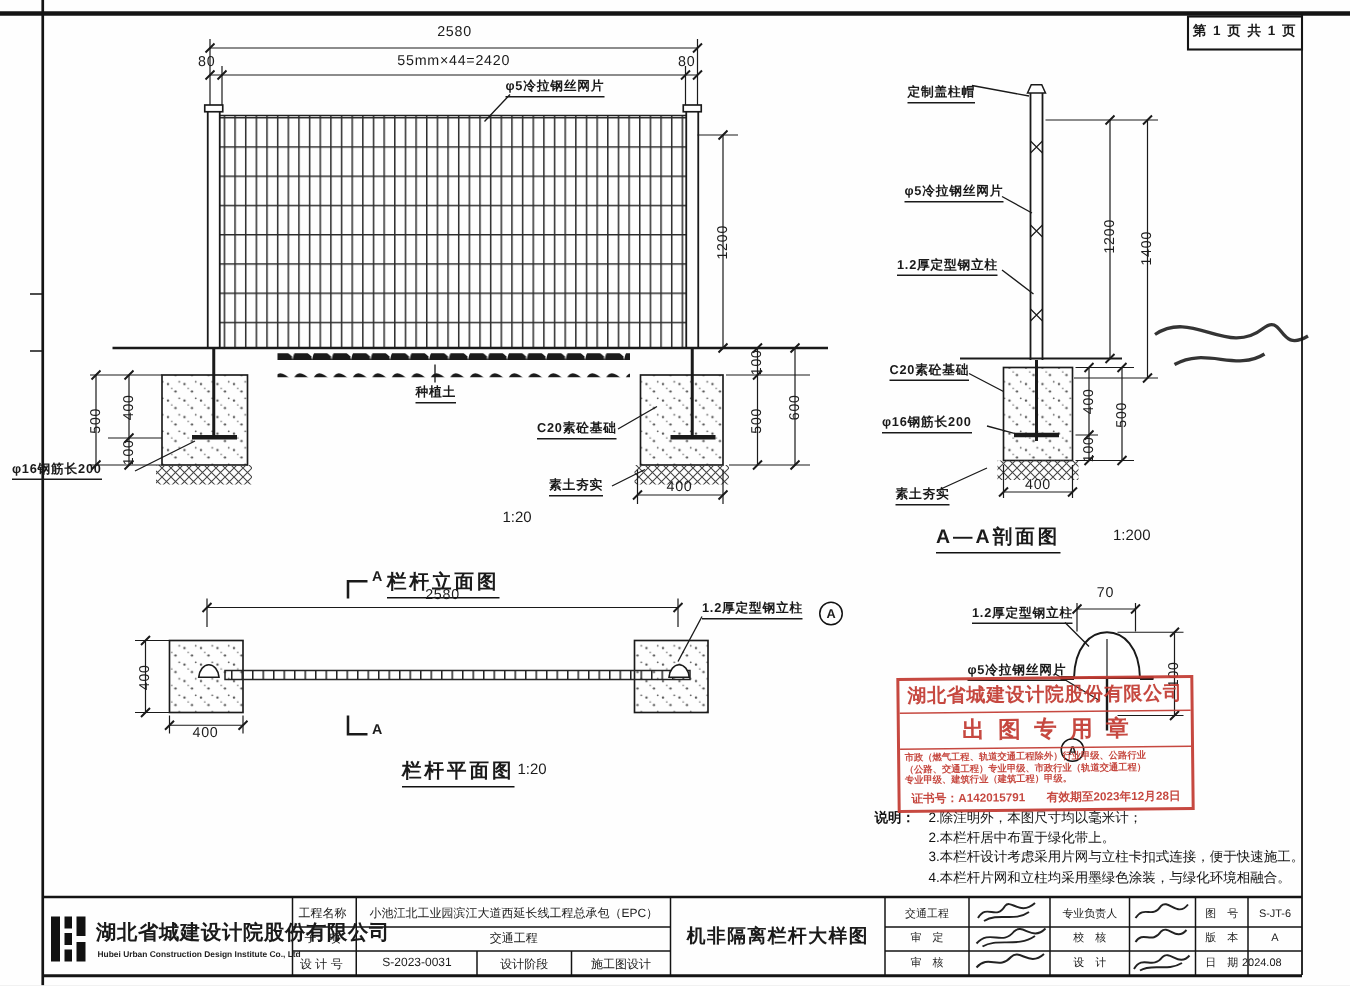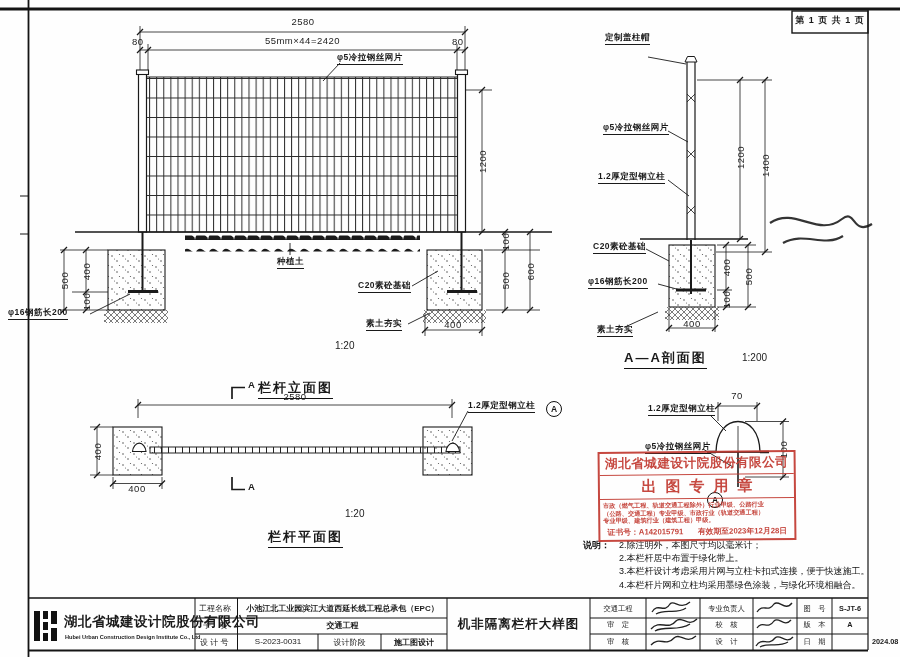--- a/index.html
+++ b/index.html
@@ -30,21 +30,21 @@
   .stamp2 .s2co{font-size:12.6px;font-weight:700;letter-spacing:0.5px;border-bottom:1.6px solid #c23b32;padding-bottom:2px;}
   .stamp2 .s2title{font-size:15px;font-weight:700;letter-spacing:9px;text-indent:9px;border-bottom:1.6px solid #c23b32;padding-bottom:2px;}
   .stamp2 .s2small{font-size:6.2px;line-height:7.6px;font-weight:600;padding:0 3px;text-align:left;}
   .stamp2 .s2cert{display:flex;justify-content:space-around;font-size:7.8px;font-weight:700;}
   
   .notes{position:absolute;left:583px;top:539px;z-index:2;font-size:9px;line-height:13.2px;color:#111;display:flex;}
   .notes .nlabel{width:36px;font-weight:600;}
   .notes .nitems div{white-space:nowrap;}
   
   .tb{font-size:8px;z-index:2;}
-  .tbbold{font-weight:700;}
+  .tbbold{font-weight:400;}
   .tbco{font-size:13.5px;font-weight:700;letter-spacing:0.5px;}
   .tben{font-size:5.6px;font-weight:700;color:#222;}
   .tbtitle{font-size:12.5px;font-weight:700;letter-spacing:1px;}
   .tbsmall{font-size:7.3px;}
 </style>
 </head>
 <body>
 
 <div class="sheet">
 
@@ -188,21 +188,21 @@
 <span class="t dim vdim" style="left:71px;top:266px;">400</span>
 <span class="t dim vdim" style="left:71px;top:296px;">100</span>
 <span class="t dim vdim" style="left:467px;top:156px;">1200</span>
 <span class="t dim vdim" style="left:490px;top:236px;">100</span>
 <span class="t dim vdim" style="left:490px;top:275px;">500</span>
 <span class="t dim vdim" style="left:515px;top:266px;">600</span>
 <span class="t dim ctr" style="left:433px;top:319px;width:40px;">400</span>
 <span class="t cap" style="left:258px;top:337px;margin-top:42px;">栏杆立面图</span>
 <span class="t capscale" style="left:335px;top:340px;">1:20</span>
 
-<span class="t lbl" style="left:605px;top:32px;">定制盖柱帽</span>
+<span class="t lbl" style="left:605px;top:56px;">定制盖柱帽</span>
 <span class="t lbl" style="left:603px;top:122px;">φ5冷拉钢丝网片</span>
 <span class="t lbl" style="left:598px;top:171px;">1.2厚定型钢立柱</span>
 <span class="t dim vdim" style="left:725px;top:152px;">1200</span>
 <span class="t dim vdim" style="left:750px;top:160px;">1400</span>
 <span class="t lbl" style="left:593px;top:241px;">C20素砼基础</span>
 <span class="t lbl" style="left:588px;top:276px;">φ16钢筋长200</span>
 <span class="t lbl" style="left:597px;top:324px;">素土夯实</span>
 <span class="t dim vdim" style="left:711px;top:262px;">400</span>
 <span class="t dim vdim" style="left:711px;top:294px;">100</span>
 <span class="t dim vdim" style="left:733px;top:271px;">500</span>
@@ -210,21 +210,21 @@
 <span class="t cap" style="left:624px;top:349px;">A—A剖面图</span>
 <span class="t capscale" style="left:742px;top:352px;">1:200</span>
 
 <span class="t dim" style="left:248px;top:379px;font-weight:700;">A</span>
 <span class="t dim ctr" style="left:275px;top:391px;width:40px;">2580</span>
 <span class="t lbl" style="left:468px;top:400px;">1.2厚定型钢立柱</span>
 <div class="bubble" style="left:546px;top:401px;"><span>A</span></div>
 <span class="t dim vdim" style="left:82px;top:446px;">400</span>
 <span class="t dim ctr" style="left:117px;top:483px;width:40px;">400</span>
 <span class="t dim" style="left:248px;top:481px;font-weight:700;">A</span>
-<span class="t cap" style="left:268px;top:528px;">栏杆平面图</span>
+<span class="t cap" style="left:268px;top:505px;">栏杆平面图</span>
 <span class="t capscale" style="left:345px;top:508px;">1:20</span>
 
 <span class="t dim ctr" style="left:722px;top:390px;width:30px;">70</span>
 <span class="t lbl" style="left:648px;top:403px;">1.2厚定型钢立柱</span>
 <span class="t lbl" style="left:645px;top:441px;">φ5冷拉钢丝网片</span>
 <span class="t dim vdim" style="left:768px;top:444px;">100</span>
 <div class="bubble" style="left:707px;top:492px;"><span>A</span></div>
 
 
 <div class="stamp stamp2">
@@ -271,15 +271,15 @@
 <span class="t tbsmall tbbold ctr" style="left:832px;top:604px;width:36px;">S-JT-6</span>
 
 <span class="t tbsmall ctr" style="left:590px;top:620px;width:56px;">审　定</span>
 <span class="t tbsmall ctr" style="left:700px;top:620px;width:53px;">校　核</span>
 <span class="t tbsmall ctr" style="left:797px;top:620px;width:35px;">版　本</span>
 <span class="t tbsmall tbbold ctr" style="left:832px;top:620px;width:36px;">A</span>
 
 <span class="t tbsmall ctr" style="left:590px;top:637px;width:56px;font-family:Liberation Mono, monospace;">审　核</span>
 <span class="t tbsmall ctr" style="left:700px;top:637px;width:53px;">设　计</span>
 <span class="t tbsmall ctr" style="left:797px;top:637px;width:35px;">日　期</span>
-<span class="t tbsmall tbbold ctr" style="left:872px;top:637px;width:24px;">2024.08</span>
+<span class="t tbsmall tbbold ctr" style="left:828px;top:637px;width:24px;">2024.08</span>
 
 </div>
 
 </body></html>

